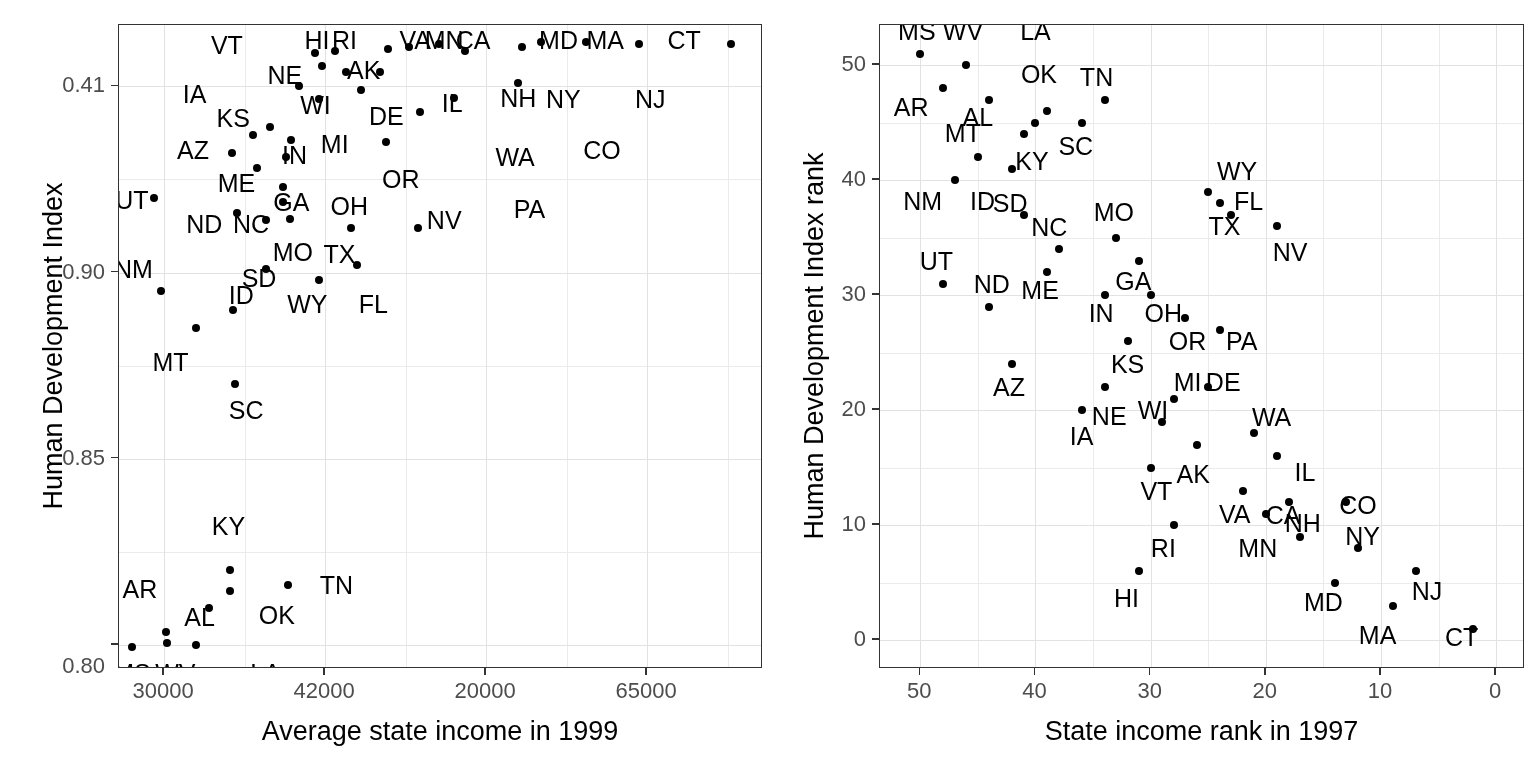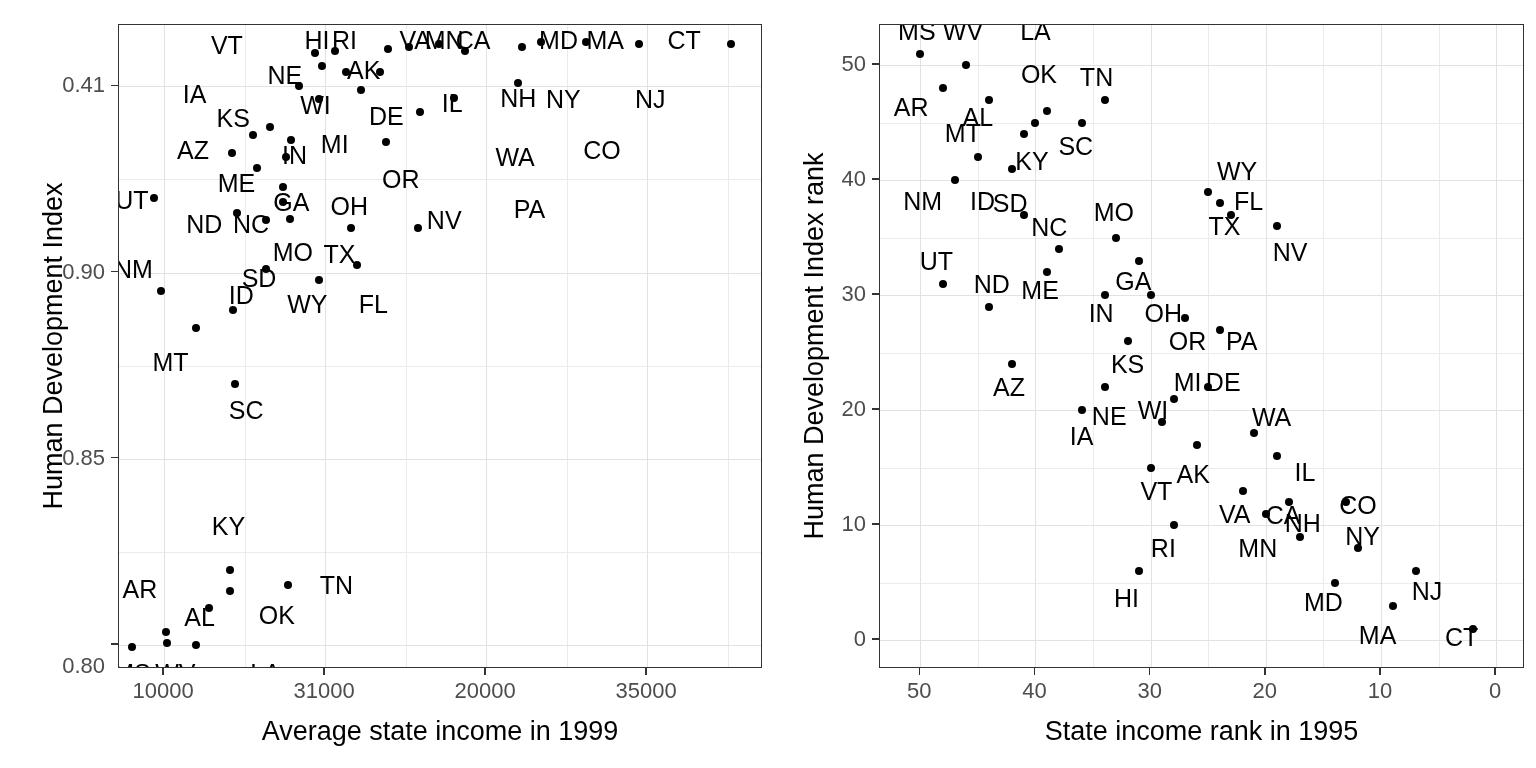--- a/index.html
+++ b/index.html
@@ -195,27 +195,27 @@
     <div id="ticksL">
         <div class="tickmark y" style="left: 111px; top: 643.003px;"></div>
         <div class="tick-label y" style="left: 105px; top: 643.803px; margin-top: 22px;">0.80</div>
         <div class="tickmark y" style="left: 111px; top: 456.876px;"></div>
         <div class="tick-label y" style="left: 105px; top: 457.676px;">0.85</div>
         <div class="tickmark y" style="left: 111px; top: 270.749px;"></div>
         <div class="tick-label y" style="left: 105px; top: 271.549px;">0.90</div>
         <div class="tickmark y" style="left: 111px; top: 84.622px;"></div>
         <div class="tick-label y" style="left: 105px; top: 85.422px;">0.41</div>
         <div class="tickmark x" style="top: 668px; left: 162.28px;"></div>
-        <div class="tick-label x" style="left: 163.08px; top: 680px;">10000</div>
+        <div class="tick-label x" style="left: 163.08px; top: 680px;">30000</div>
         <div class="tickmark x" style="top: 668px; left: 323.28px;"></div>
-        <div class="tick-label x" style="left: 324.08px; top: 680px;">31000</div>
+        <div class="tick-label x" style="left: 324.08px; top: 680px;">42000</div>
         <div class="tickmark x" style="top: 668px; left: 484.28px;"></div>
         <div class="tick-label x" style="left: 485.08px; top: 680px;">20000</div>
         <div class="tickmark x" style="top: 668px; left: 645.28px;"></div>
-        <div class="tick-label x" style="left: 646.08px; top: 680px;">35000</div>
+        <div class="tick-label x" style="left: 646.08px; top: 680px;">65000</div>
       </div>
     <div class="axis-title x" id="xtitleL" style="left: 440px; top: 718px;">Average state income in 1999</div>
     <div class="axis-title y" id="ytitleL" style="left: 40px; top: 346px;">Human Development Index</div>
   </div>
 
   <div class="panel-wrap">
     <div class="panel" id="panelR" style="left: 879px; top: 24px; width: 645px; height: 644px;">
         <div class="gridline h" style="top: 557.75px;"></div>
         <div class="gridline h" style="top: 442.75px;"></div>
         <div class="gridline h" style="top: 327.75px;"></div>
@@ -358,17 +358,17 @@
         <div class="tick-label x" style="left: 1034.49px; top: 680px;">40</div>
         <div class="tickmark x" style="top: 668px; left: 1148.87px;"></div>
         <div class="tick-label x" style="left: 1149.67px; top: 680px;">30</div>
         <div class="tickmark x" style="top: 668px; left: 1264.05px;"></div>
         <div class="tick-label x" style="left: 1264.85px; top: 680px;">20</div>
         <div class="tickmark x" style="top: 668px; left: 1379.23px;"></div>
         <div class="tick-label x" style="left: 1380.03px; top: 680px;">10</div>
         <div class="tickmark x" style="top: 668px; left: 1494.41px;"></div>
         <div class="tick-label x" style="left: 1495.21px; top: 680px;">0</div>
       </div>
-    <div class="axis-title x" id="xtitleR" style="left: 1201.5px; top: 718px;">State income rank in 1995</div>
+    <div class="axis-title x" id="xtitleR" style="left: 1201.5px; top: 718px;">State income rank in 1997</div>
     <div class="axis-title y" id="ytitleR" style="left: 801px; top: 346px;">Human Development Index rank</div>
   </div>
 
 </div>
 
 </body></html>

